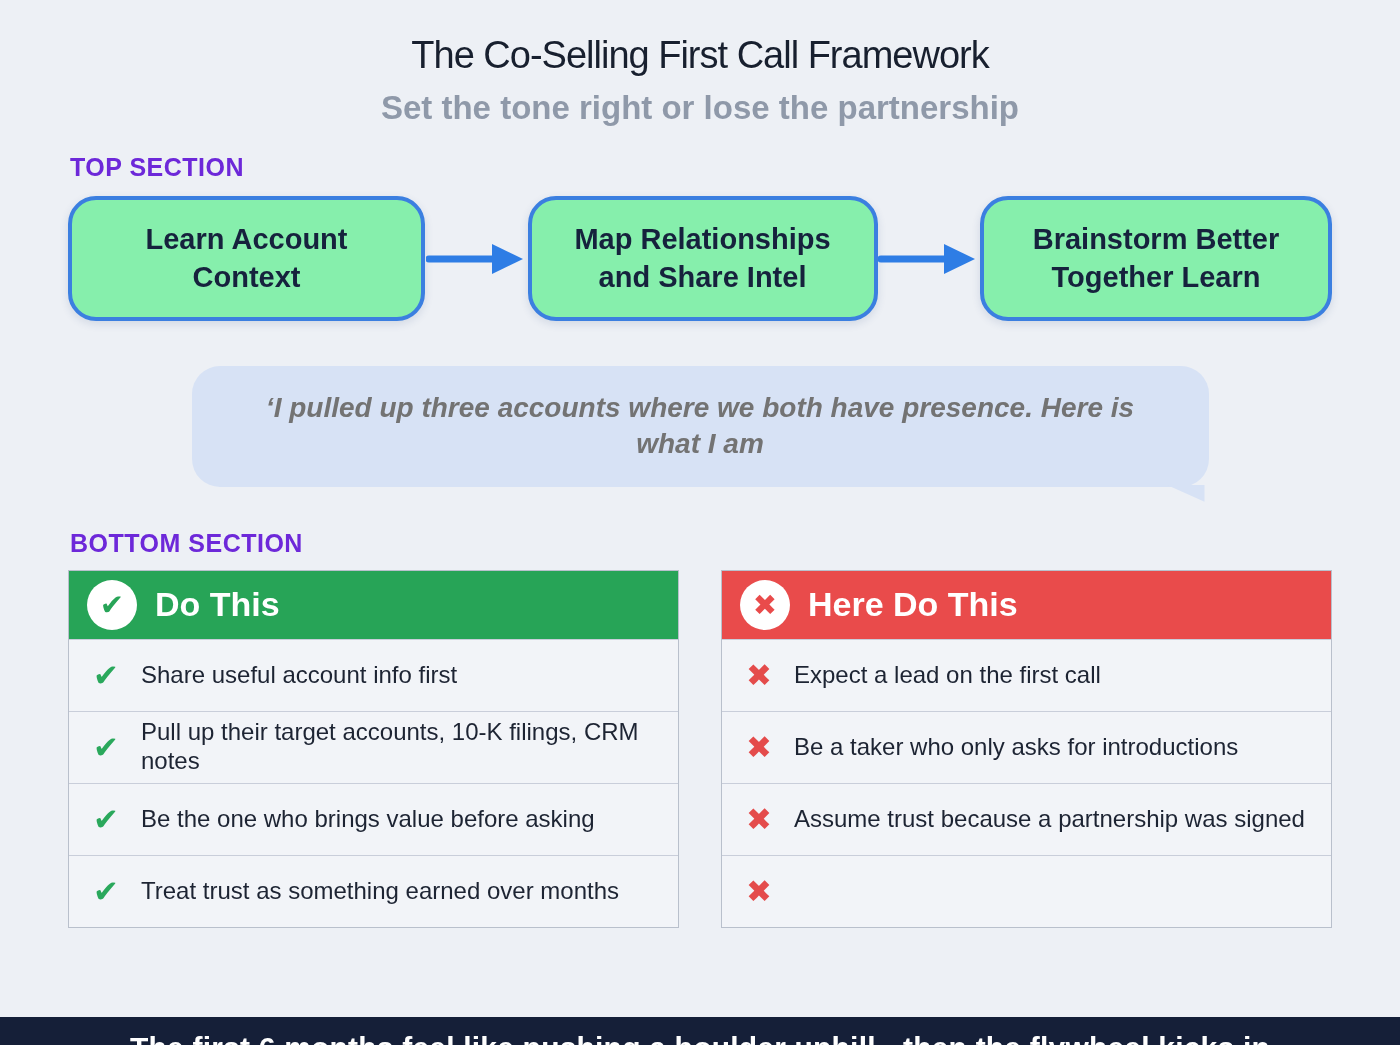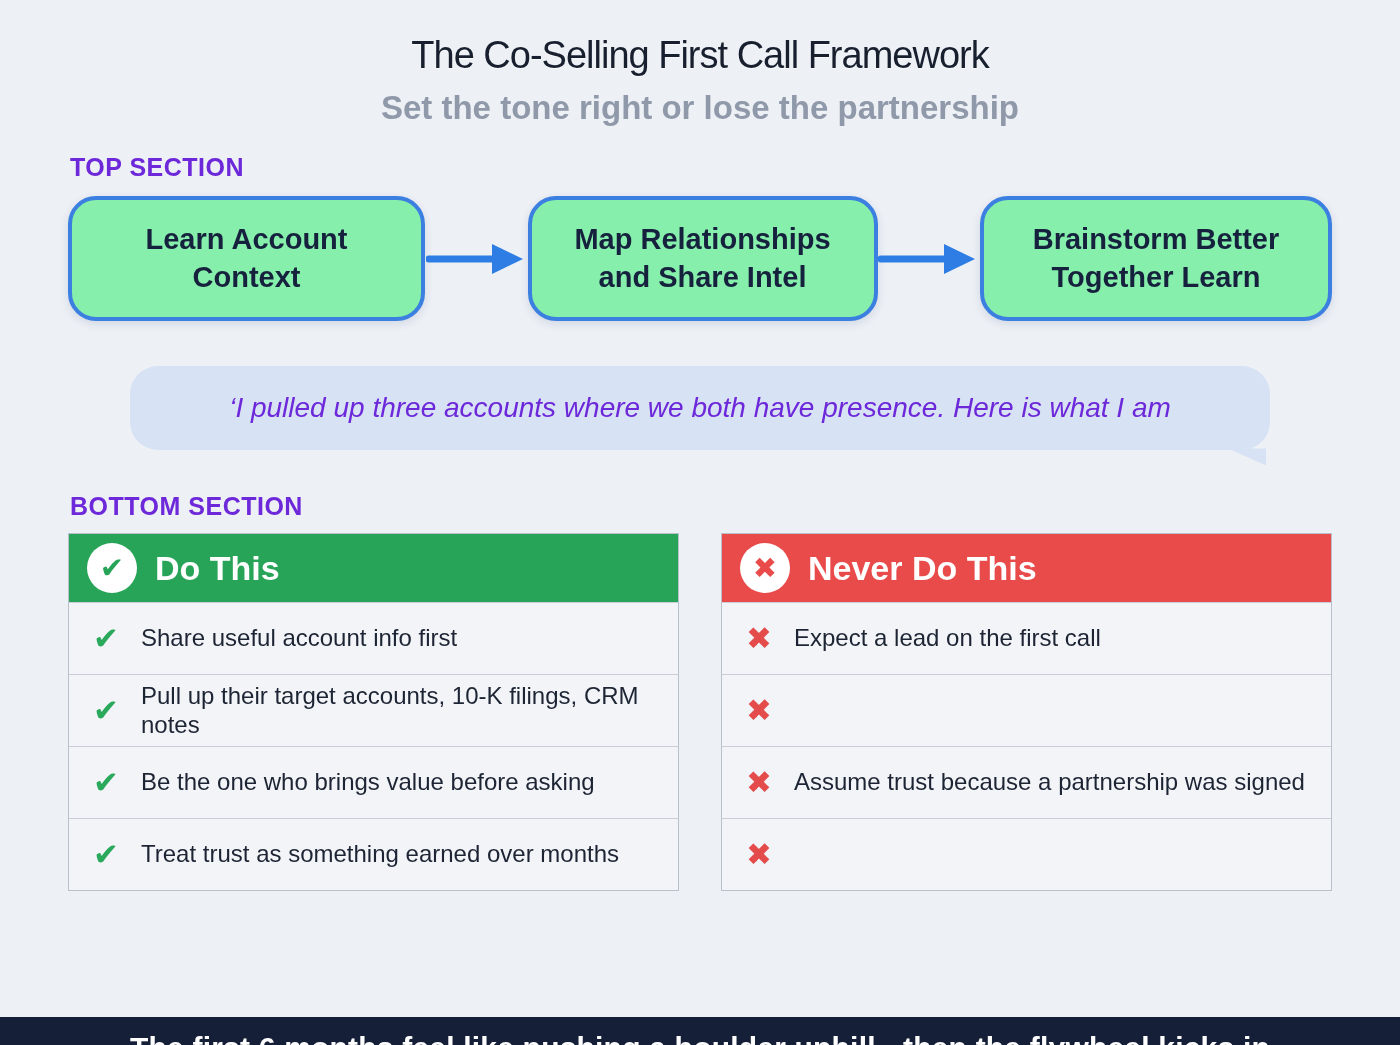--- a/index.html
+++ b/index.html
@@ -63,31 +63,31 @@
     padding: 0 20px;
     box-shadow: 0 3px 8px rgba(40,70,130,.14);
   }
   .step-1 { width: 357px; }
   .step-2 { width: 350px; }
   .step-3 { width: 352px; }
   .arrow { width: 101px; height: 44px; flex: 0 0 auto; }
 
   .bubble {
     position: relative;
-    width: 1140px;
+    width: 1017px;
     margin: 45px auto 0;
     background: #d7e2f5;
     border-radius: 28px;
     padding: 24px 40px;
     font-style: italic;
-    font-weight: normal;
+    font-weight: bold;
     font-size: 28px;
     line-height: 1.3;
     text-align: center;
-    color: #6d28d9;
+    color: #737373;
   }
   .bubble::after {
     content: "";
     position: absolute;
     right: 4px;
     bottom: -15px;
     width: 38px;
     height: 17px;
     background: #d7e2f5;
     clip-path: polygon(0 0, 100% 0, 100% 100%);
@@ -225,28 +225,29 @@
       </div>
       <div class="row">
         <span class="mark mark-green">✔</span>
         <span class="row-text">Treat trust as something earned over months</span>
       </div>
     </div>
 
     <div class="cmp-table">
       <div class="thead thead-red">
         <span class="circle circle-red">✖</span>
-        <span>Never Do This</span>
+        <span>Here Do This</span>
       </div>
       <div class="row">
         <span class="mark mark-red">✖</span>
         <span class="row-text">Expect a lead on the first call</span>
       </div>
       <div class="row">
         <span class="mark mark-red">✖</span>
+        <span class="row-text">Be a taker who only asks for introductions</span>
       </div>
       <div class="row">
         <span class="mark mark-red">✖</span>
         <span class="row-text">Assume trust because a partnership was signed</span>
       </div>
       <div class="row">
         <span class="mark mark-red">✖</span>
       </div>
     </div>
 

